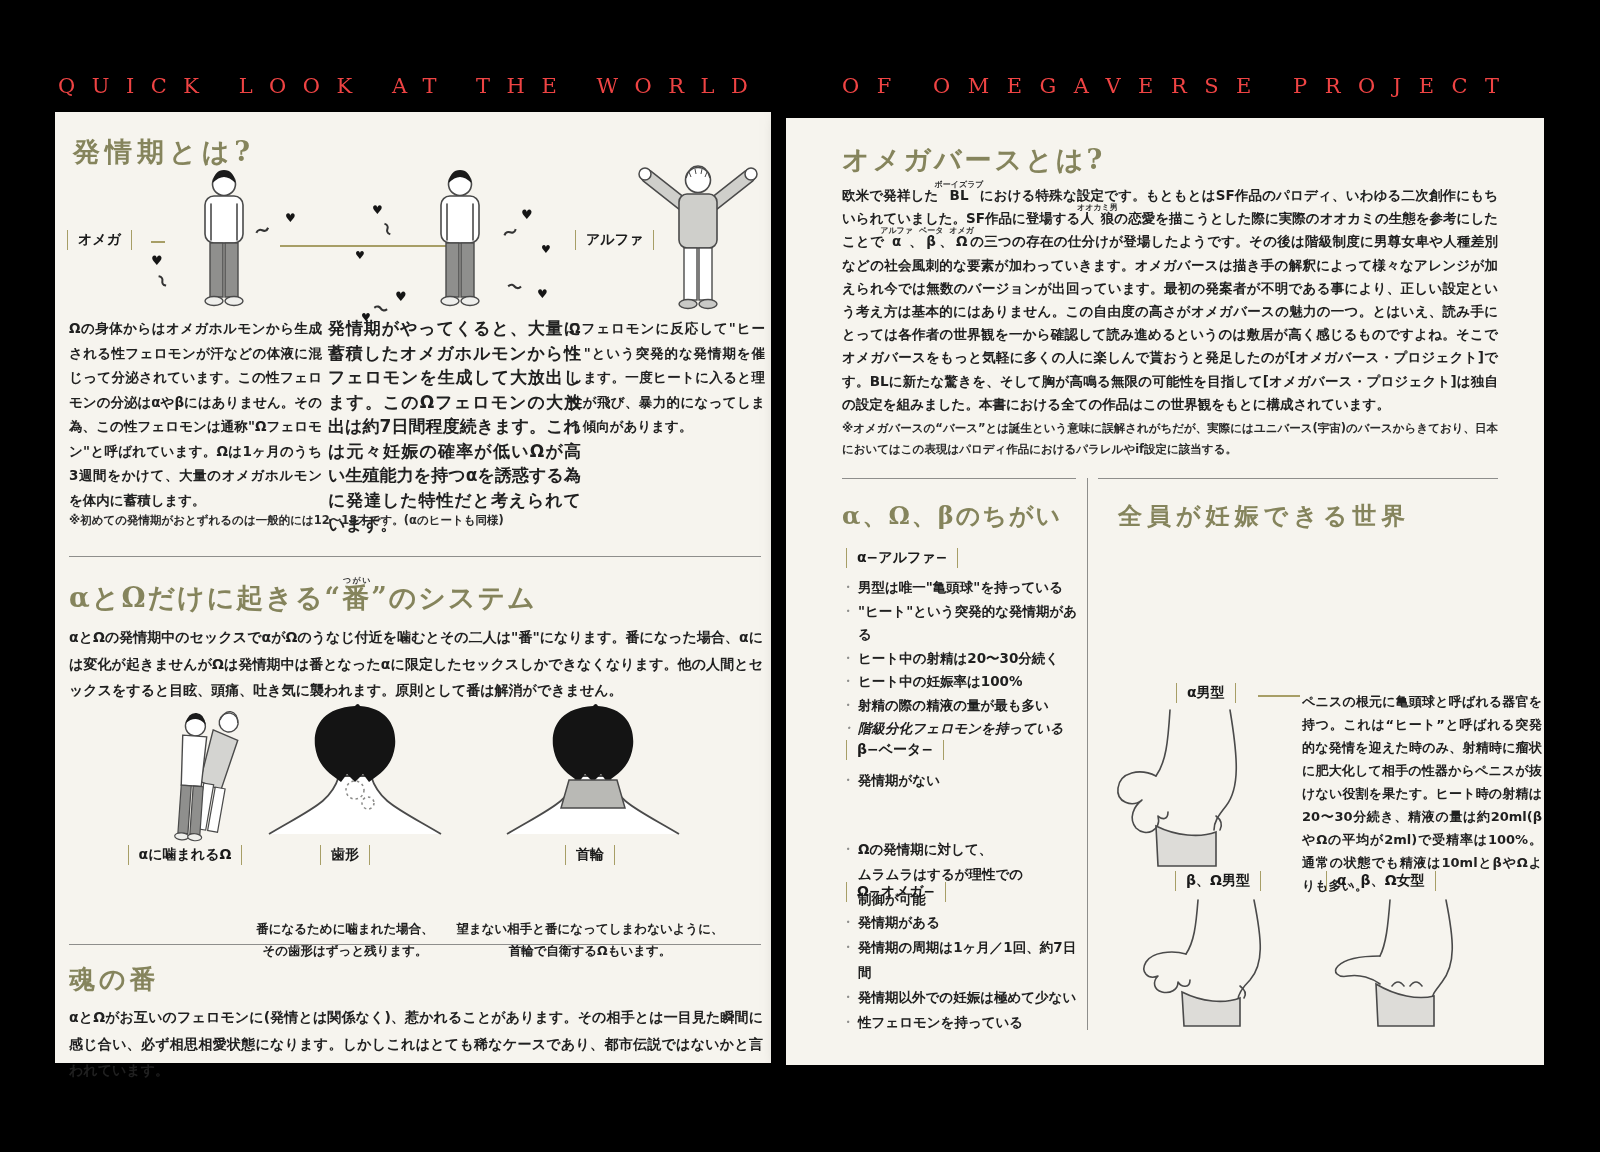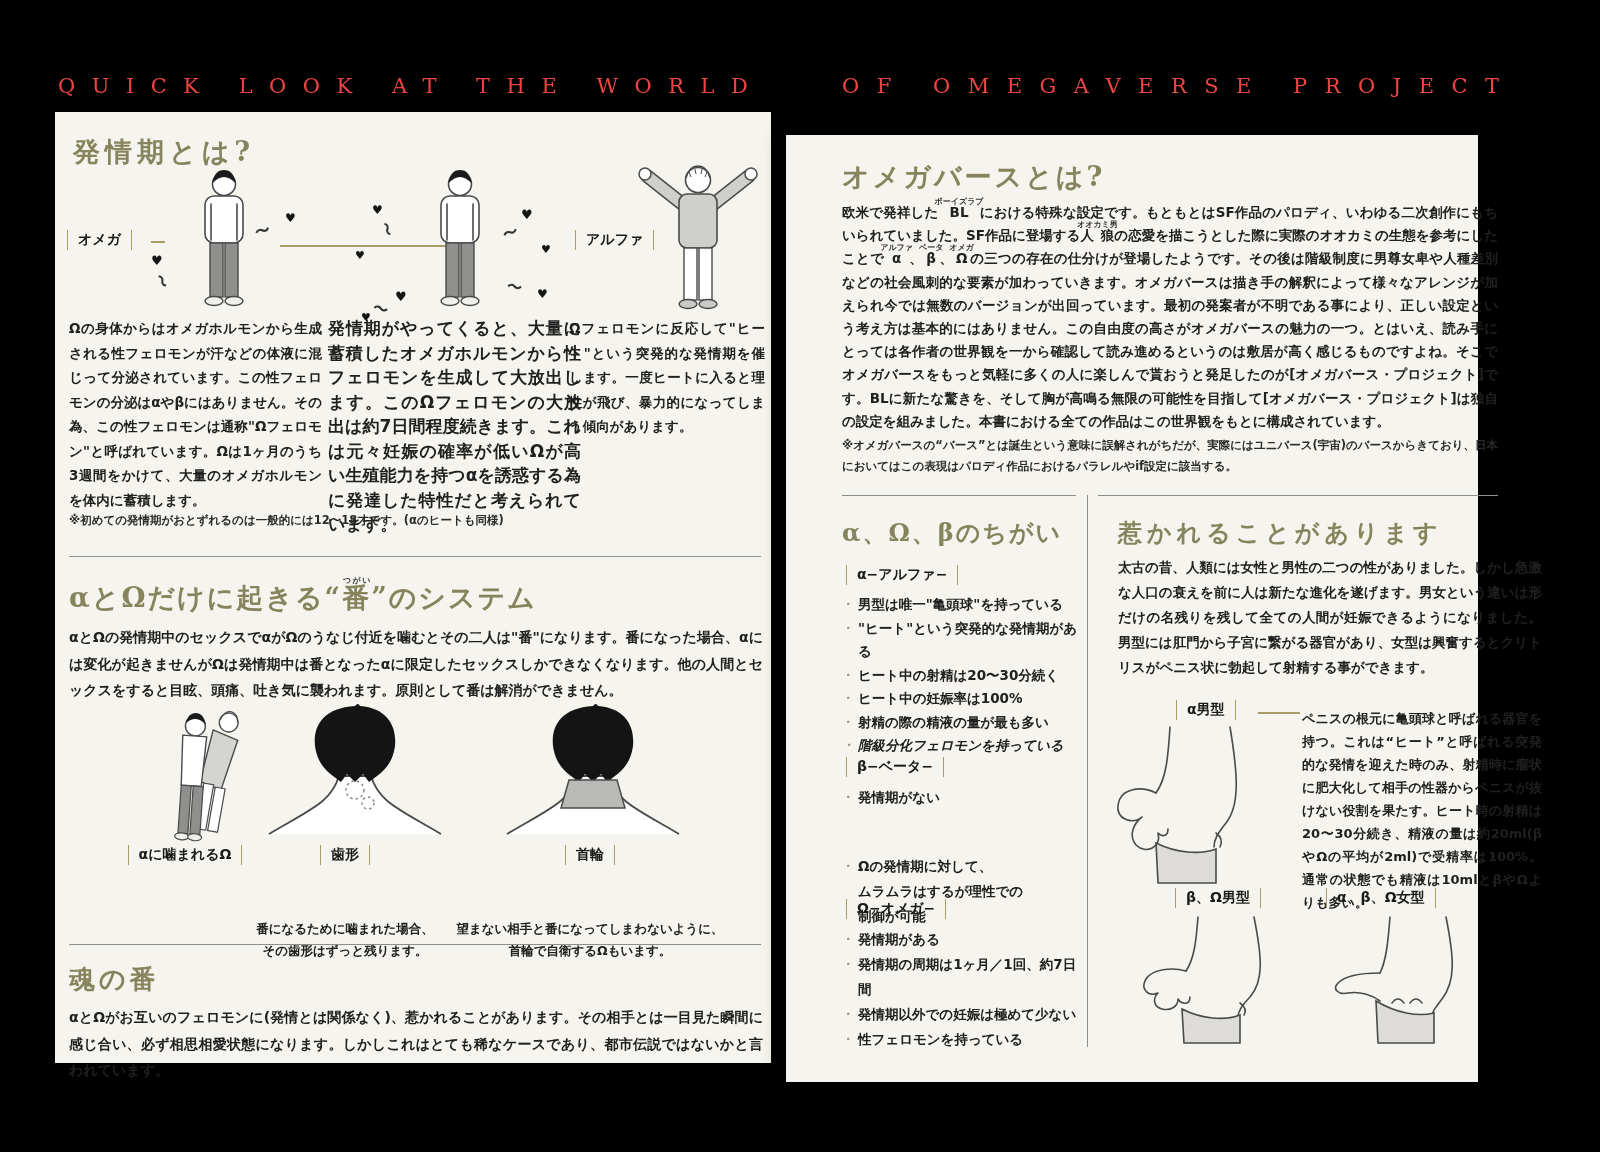--- a/index.html
+++ b/index.html
@@ -169,21 +169,21 @@
 その歯形はずっと残ります。</div>
   <div class="abs cap pre" style="left:400px;top:762px;width:270px;">望まない相手と番になってしまわないように、
 首輪で自衛するΩもいます。</div>
 
   <div class="hr" style="left:14px;top:832px;width:692px;"></div>
 
   <div class="abs h-olive" style="left:14px;top:850px;font-size:26px;letter-spacing:4px;">魂の番</div>
   <div class="abs body-text" style="left:14px;top:892px;width:694px;font-size:14px;line-height:26.5px;">αとΩがお互いのフェロモンに(発情とは関係なく)、惹かれることがあります。その相手とは一目見た瞬間に感じ合い、必ず相思相愛状態になります。しかしこれはとても稀なケースであり、都市伝説ではないかと言われています。</div>
 </div>
 
-<div class="page" style="left:786px;top:135px;width:692px;height:947px;">
+<div class="page" style="left:786px;top:118px;width:758px;height:947px;">
 
   <div class="abs h-olive" style="left:56px;top:24px;font-size:27px;letter-spacing:3px;">オメガバースとは?</div>
   <div class="abs body-text" style="left:56px;top:62px;width:656px;font-size:13.5px;line-height:23.2px;">欧米で発祥した<ruby>BL<rt>ボーイズラブ</rt></ruby>における特殊な設定です。もともとはSF作品のパロディ、いわゆる二次創作にもちいられていました。SF作品に登場する<ruby>人狼<rt>オオカミ男</rt></ruby>の恋愛を描こうとした際に実際のオオカミの生態を参考にしたことで<ruby>α<rt>アルファ</rt></ruby>、<ruby>β<rt>ベータ</rt></ruby>、<ruby>Ω<rt>オメガ</rt></ruby>の三つの存在の仕分けが登場したようです。その後は階級制度に男尊女卑や人種差別などの社会風刺的な要素が加わっていきます。オメガバースは描き手の解釈によって様々なアレンジが加えられ今では無数のバージョンが出回っています。最初の発案者が不明である事により、正しい設定という考え方は基本的にはありません。この自由度の高さがオメガバースの魅力の一つ。とはいえ、読み手にとっては各作者の世界観を一から確認して読み進めるというのは敷居が高く感じるものですよね。そこでオメガバースをもっと気軽に多くの人に楽しんで貰おうと発足したのが[オメガバース・プロジェクト]です。BLに新たな驚きを、そして胸が高鳴る無限の可能性を目指して[オメガバース・プロジェクト]は独自の設定を組みました。本書における全ての作品はこの世界観をもとに構成されています。</div>
   <div class="abs fn" style="left:56px;top:300px;width:656px;">※オメガバースの“バース”とは誕生という意味に誤解されがちだが、実際にはユニバース(宇宙)のバースからきており、日本においてはこの表現はパロディ作品におけるパラレルやif設定に該当する。</div>
 
   <div class="hr" style="left:56px;top:360px;width:234px;"></div>
   <div class="hr" style="left:312px;top:360px;width:400px;"></div>
   <div class="vr" style="left:301px;top:360px;height:552px;"></div>
 
   <div class="abs h-olive" style="left:56px;top:382px;font-size:24px;letter-spacing:2px;">α、Ω、βのちがい</div>
@@ -207,22 +207,21 @@
   </ul>
 
   <span class="tag abs" style="left:60px;top:764px;">Ω−オメガ−</span>
   <ul class="bullets abs" style="left:58px;top:792px;width:242px;">
     <li style="line-height:25px;">発情期がある</li>
     <li style="line-height:25px;">発情期の周期は1ヶ月／1回、約7日間</li>
     <li style="line-height:25px;">発情期以外での妊娠は極めて少ない</li>
     <li style="line-height:25px;">性フェロモンを持っている</li>
   </ul>
 
-  <div class="abs h-olive" style="left:332px;top:382px;font-size:24px;letter-spacing:5px;">惹かれることがあります</div>
-  <div class="abs body-text" style="left:332px;top:420px;width:424px;font-size:13.5px;line-height:25px;">太古の昔、人類には女性と男性の二つの性がありました。しかし急激な人口の衰えを前に人は新たな進化を遂げます。男女という違いは形だけの名残りを残して全ての人間が妊娠できるようになりました。男型には肛門から子宮に繋がる器官があり、女型は興奮するとクリトリスがペニス状に勃起して射精する事ができます。</div>
+  <div class="abs h-olive" style="left:332px;top:382px;font-size:24px;letter-spacing:5px;">全員が妊娠できる世界</div>
 
   <span class="tag abs" style="left:390px;top:565px;">α男型</span>
   <div class="goldline" style="left:472px;top:577px;width:42px;"></div>
 
   <div class="abs" style="left:326px;top:590px;">
     <svg width="160" height="160" viewBox="0 0 160 160">
       <path d="M58,2 C56,34 54,54 44,68" class="ln" stroke-width="2"></path>
       <path d="M118,2 C126,50 128,80 114,98 C106,108 102,114 102,122" class="ln" stroke-width="2"></path>
       <path d="M44,68 C28,60 8,64 6,80 C4,94 20,100 30,92 C22,98 16,110 24,120 C34,130 50,122 46,108 C50,112 56,112 56,104" fill="#fcfbf7" class="ln" stroke-width="2"></path>
       <path d="M104,108 q8,6 4,14" class="ln"></path>

